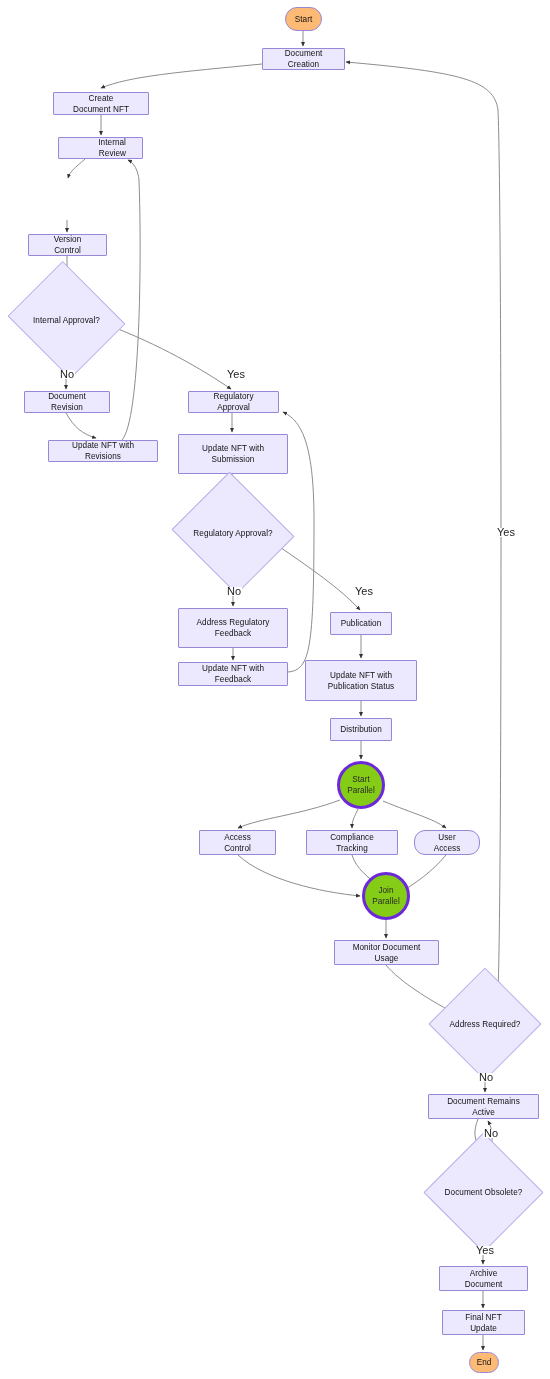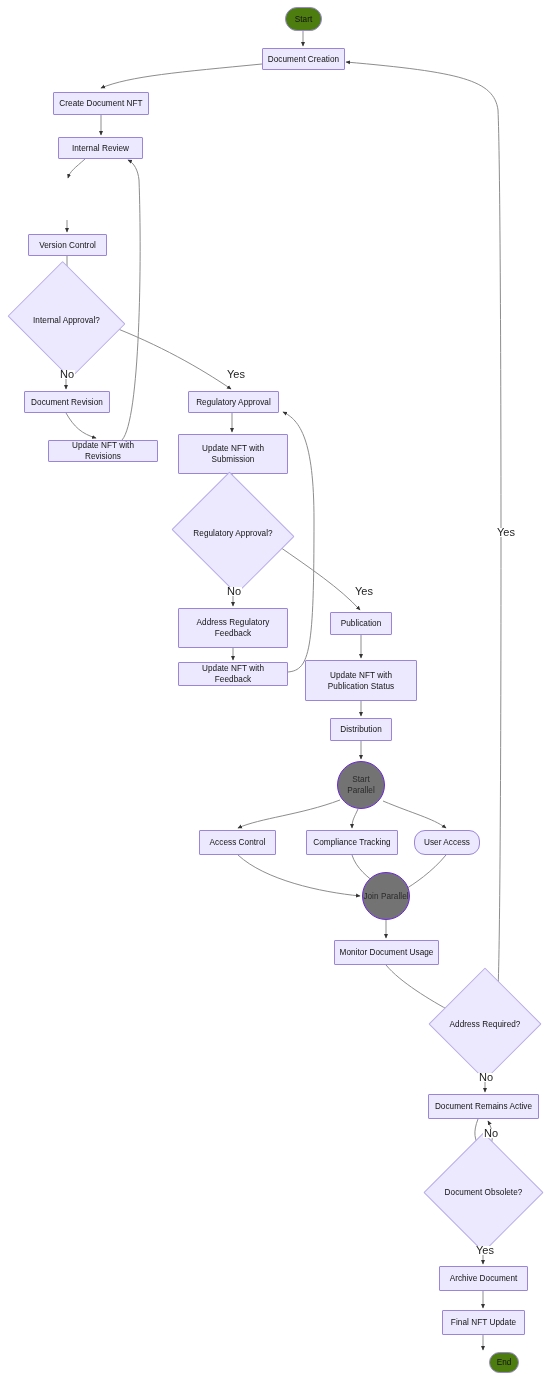--- a/index.html
+++ b/index.html
@@ -35,30 +35,30 @@
     color: #121212;
     font-size: 8.2px;
     line-height: 11px;
     letter-spacing: 0.05px;
     z-index: 2;
   }
   .node-process {
     background: #ece8fd;
     border: 1px solid #9a86d9;
     border-radius: 1px;
-    padding: 2px 4px;
+    padding: 2px 16px;
   }
   .node-terminal {
-    background: #4d7c0f;
+    background: #fdba74;
     border: 1px solid #9a86d9;
     border-radius: 999px;
   }
   .node-parallel {
-    background: #737373;
-    border: 1px solid #6d28d9;
+    background: #84cc16;
+    border: 3px solid #6d28d9;
     border-radius: 50%;
     color: #2a2a2a;
     text-align: center;
   }
   .node-decision {
     background: transparent;
     border: none;
   }
   .node-decision .diamond-shape {
     position: absolute;
@@ -277,21 +277,21 @@
   </div>
 
   <div class="node node-process" style="left:439px;top:1266px;width:89px;height:25px;">
     <span>Archive Document</span>
   </div>
 
   <div class="node node-process" style="left:442px;top:1310px;width:83px;height:25px;">
     <span>Final NFT Update</span>
   </div>
 
-  <div class="node node-terminal" style="left:469px;top:1352px;width:30px;height:21px;margin-left:20px;">
+  <div class="node node-terminal" style="left:469px;top:1352px;width:30px;height:21px;">
     <span>End</span>
   </div>
 
   <div class="edge-label" style="left:59px;top:370px;">No</div>
   <div class="edge-label" style="left:226px;top:370px;">Yes</div>
   <div class="edge-label" style="left:226px;top:587px;">No</div>
   <div class="edge-label" style="left:354px;top:587px;">Yes</div>
   <div class="edge-label" style="left:496px;top:528px;">Yes</div>
   <div class="edge-label" style="left:478px;top:1073px;">No</div>
   <div class="edge-label" style="left:483px;top:1129px;">No</div>

